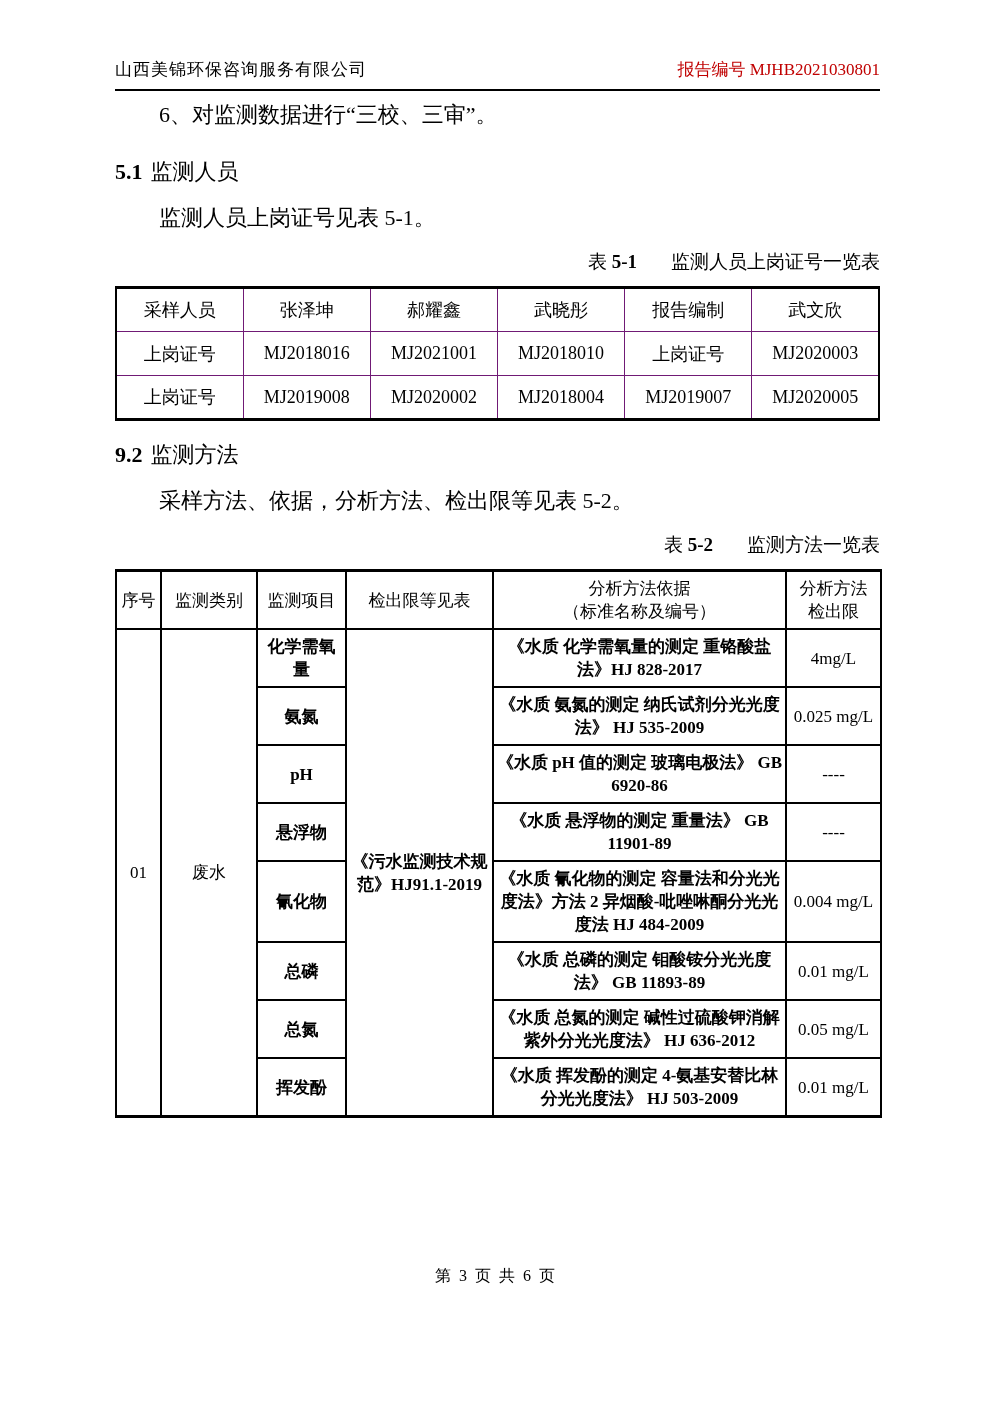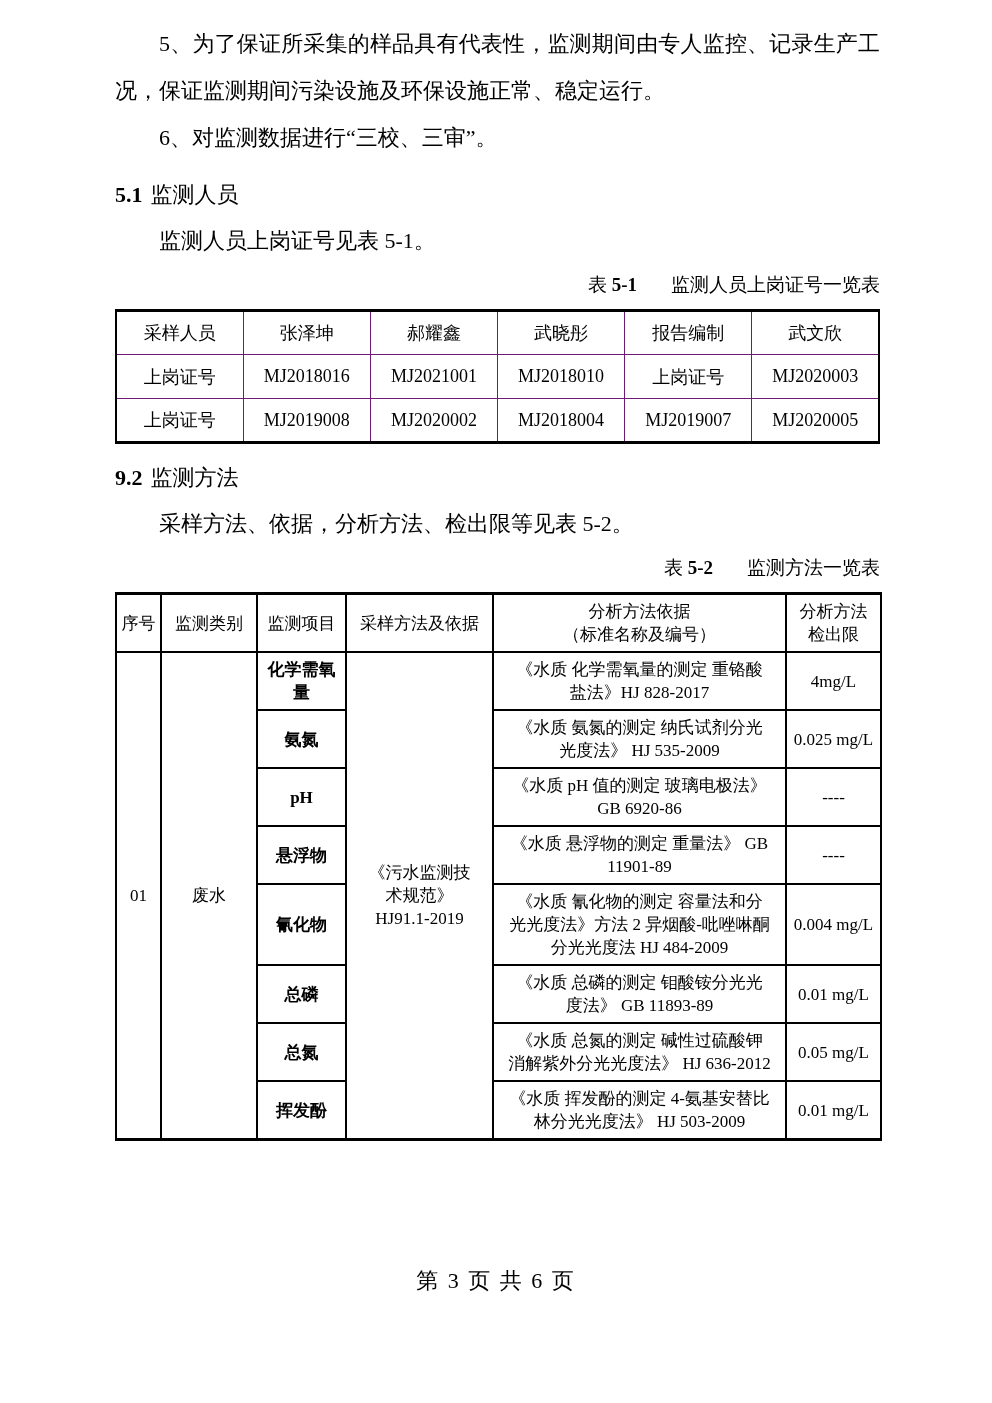--- a/index.html
+++ b/index.html
@@ -89,41 +89,44 @@
     line-height: 23px;
     padding: 5px 3px;
   }
   .t2 th { height: 54px; }
   .t2 .col-serial { width: 45px; }
   .t2 .col-cat { width: 96px; }
   .t2 .col-item { width: 89px; }
   .t2 .col-samp { width: 147px; }
   .t2 .col-method { width: 293px; }
   .t2 .col-limit { width: 95px; }
-  .t2 td.method-cell { padding: 5px 14px; }
+  .t2 td.method-cell { padding: 5px 2px; font-weight: bold; }
   .t2 td.item-cell { padding: 0 6px; font-weight: bold; }
   .footer {
     position: absolute;
     top: 1266px;
     left: 0;
     width: 100%;
     text-align: center;
-    font-size: 22px;
+    font-size: 16px;
     letter-spacing: 2px;
   }
 </style>
 </head>
 <body>
 
 <div class="page">
 
+  <div class="header">
+    <span class="company">山西美锦环保咨询服务有限公司</span>
+    <span class="report-no" style="color: rgb(192, 0, 0);">报告编号 MJHB2021030801</span>
+  </div>
 
   <div class="content">
 
-    <p class="body-p p5">5、为了保证所采集的样品具有代表性，监测期间由专人监控、记录生产工况，保证监测期间污染设施及环保设施正常、稳定运行。</p>
     <p class="body-p p6">6、对监测数据进行“三校、三审”。</p>
 
     <h2 class="sec"><span class="num">5.1</span><span>监测人员</span></h2>
 
     <p class="see-p">监测人员上岗证号见表 5-1。</p>
 
     <div class="caption"><span>表</span> <span class="num">5-1</span><span class="gap"></span><span>监测人员上岗证号一览表</span></div>
 
     <table class="t1">
       <tbody>
@@ -167,21 +170,21 @@
           <col class="col-item">
           <col class="col-samp">
           <col class="col-method">
           <col class="col-limit">
       </colgroup>
       <thead>
         <tr>
           <th>序号</th>
           <th>监测类别</th>
           <th>监测项目</th>
-          <th>采样方法及依据</th>
+          <th>检出限等见表</th>
           <th>
               <div>分析方法依据</div>
               <div>（标准名称及编号）</div>
             </th>
           <th>
               <div>分析方法</div>
               <div>检出限</div>
             </th>
         </tr>
       </thead>

